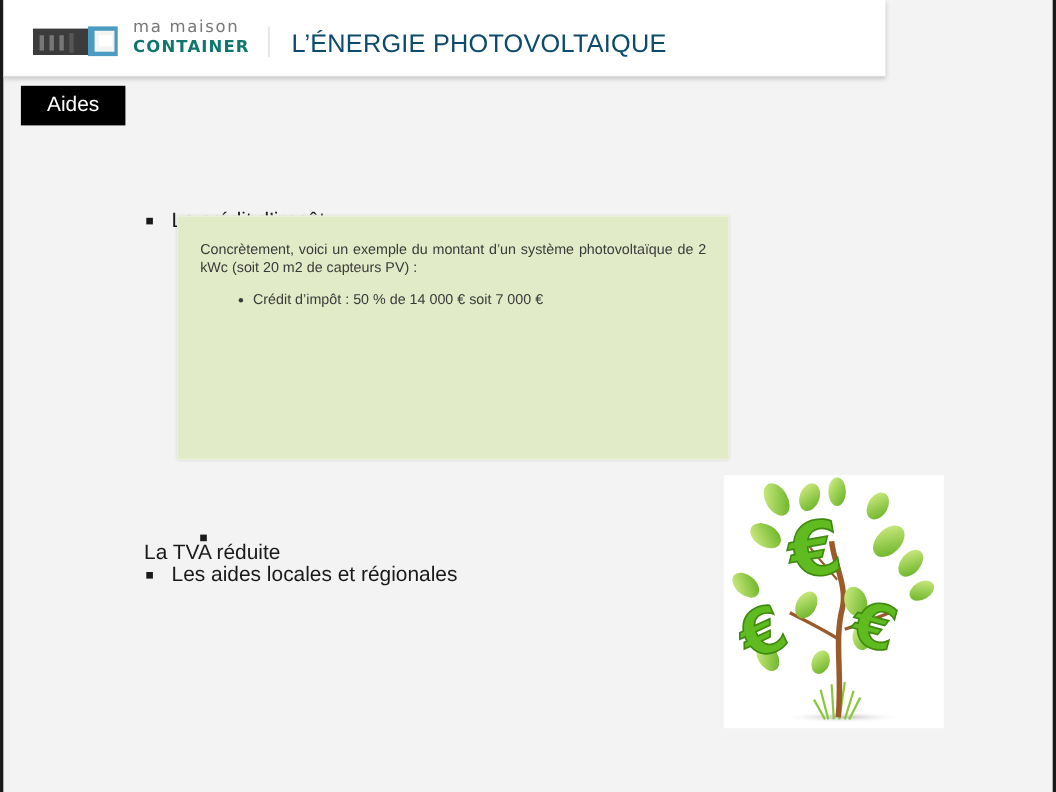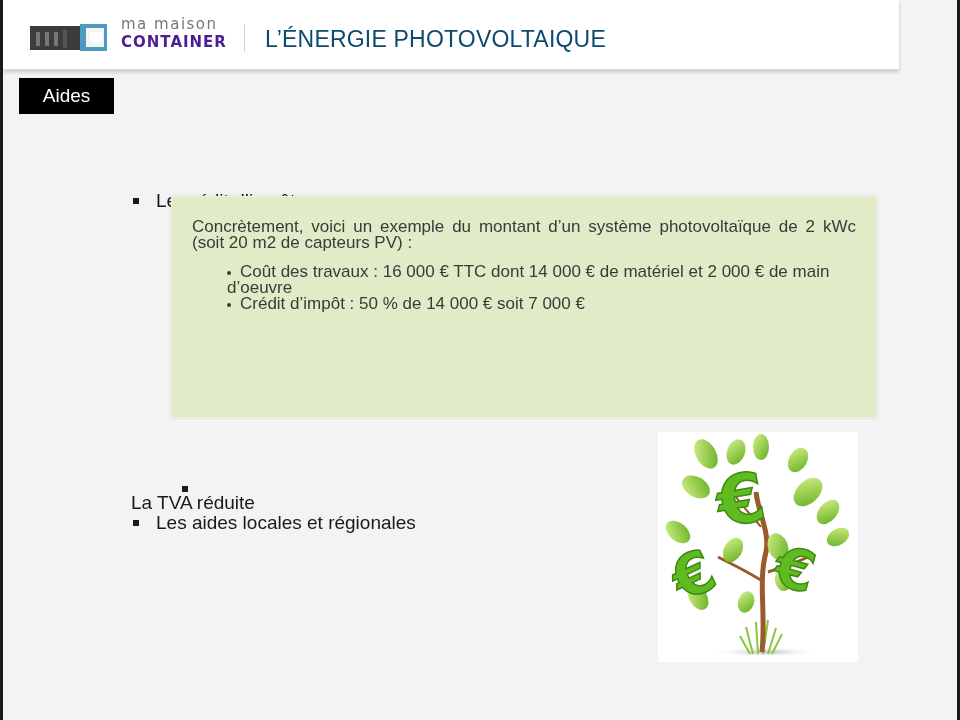--- a/index.html
+++ b/index.html
@@ -5,38 +5,38 @@
     * { box-sizing: border-box; margin: 0; padding: 0; }
     html, body { width: 960px; height: 720px; overflow: hidden; }
     body {
       background: #f3f3f3;
       font-family: "Liberation Sans", sans-serif;
       position: relative;
       border-left: 3px solid #1a1a1a;
       border-right: 3px solid #1a1a1a;
     }
     .header {
-      position: absolute; left: 0; top: 0; width: 896px; height: 70px;
+      position: absolute; left: 0; top: 0; width: 802px; height: 70px;
       background: #ffffff;
       box-shadow: 0 2px 4px rgba(0,0,0,0.18);
       border-bottom: 1px solid #dcdcdc;
     }
     .logo-icon {
       position: absolute; left: 27px; top: 22px; width: 78px; height: 30px;
     }
     .logo-text {
       position: absolute; left: 118px; top: 17px; line-height: 1;
     }
     .logo-line1 {
       font-family: "DejaVu Sans", sans-serif;
       font-size: 15px; color: #777; letter-spacing: 1.5px; font-weight: normal;
     }
     .logo-line2 {
       font-family: "DejaVu Sans", sans-serif;
-      font-size: 15px; color: #4c1d95; font-weight: bold; letter-spacing: 1px;
+      font-size: 15px; color: #0f766e; font-weight: bold; letter-spacing: 1px;
       margin-top: 3px;
       text-align: right;
     }
     .divider {
       position: absolute; left: 241px; top: 24px; width: 1px; height: 28px; background: #d5d5d5;
     }
     .title {
       position: absolute; left: 262px; top: 26px;
       font-size: 23px; color: #0c4a6e; letter-spacing: 0.2px;
     }
@@ -46,26 +46,26 @@
       display: flex; align-items: center; justify-content: center;
     }
     .bullet {
       position: absolute; font-size: 19px; color: #1a1a1a;
       display: flex; align-items: center; margin-top: 25px;
     }
     .bullet .sq {
       width: 6px; height: 6px; background: #1a1a1a; margin-right: 17px; margin-left: 2px;
     }
     .green-box {
-      position: absolute; left: 168px; top: 196px; width: 706px; height: 222px;
+      position: absolute; left: 158px; top: 196px; width: 502px; height: 222px;
       background: #e2ebc7;
       box-shadow: 0 0 3px rgba(0,0,0,0.12);
       border: 1px solid #eef2e0;
       padding: 22px 20px 0 20px;
-      font-size: 17px; color: #3a3a3a; line-height: 16px;
+      font-size: 13px; color: #3a3a3a; line-height: 16px;
     }
     .green-box .intro { text-align: justify; }
     .green-box ul { list-style: none; margin: 13px 0 0 35px; }
     .green-box ul li { position: relative; padding-left: 13px; }
     .green-box ul li::before {
       content: ""; position: absolute; left: 0; top: 7px; width: 4px; height: 4px;
       border-radius: 50%; background: #3a3a3a;
     }
     .green-box .sub-cont { margin-left: -13px; }
     .green-box .summary {
@@ -102,24 +102,20 @@
 <div class="section-tab">Aides</div>
 
 <div class="bullet" style="left:128px; top:165px;">
   <span class="sq"></span>
   <span>Le crédit d’impôt</span>
 </div>
 
 <div class="green-box">
   <p class="intro">Concrètement, voici un exemple du montant d’un système photovoltaïque de 2 kWc (soit 20 m2 de capteurs PV) :</p>
   <ul>
-    <li>
-      <span>Coût des travaux : 16 000 € TTC dont 14 000 € de matériel et 2 000 € de main</span><br>
-      <span class="sub-cont">d’oeuvre</span>
-    </li>
     <li>Crédit d’impôt : 50 % de 14 000 € soit 7 000 €</li>
   </ul>
 </div>
 
 <div class="bullet" style="left:128px; top:461px;flex-direction:column;">
   <span class="sq"></span>
   <span>La TVA réduite</span>
 </div>
 <div class="bullet" style="left:128px; top:487px;">
   <span class="sq"></span>

